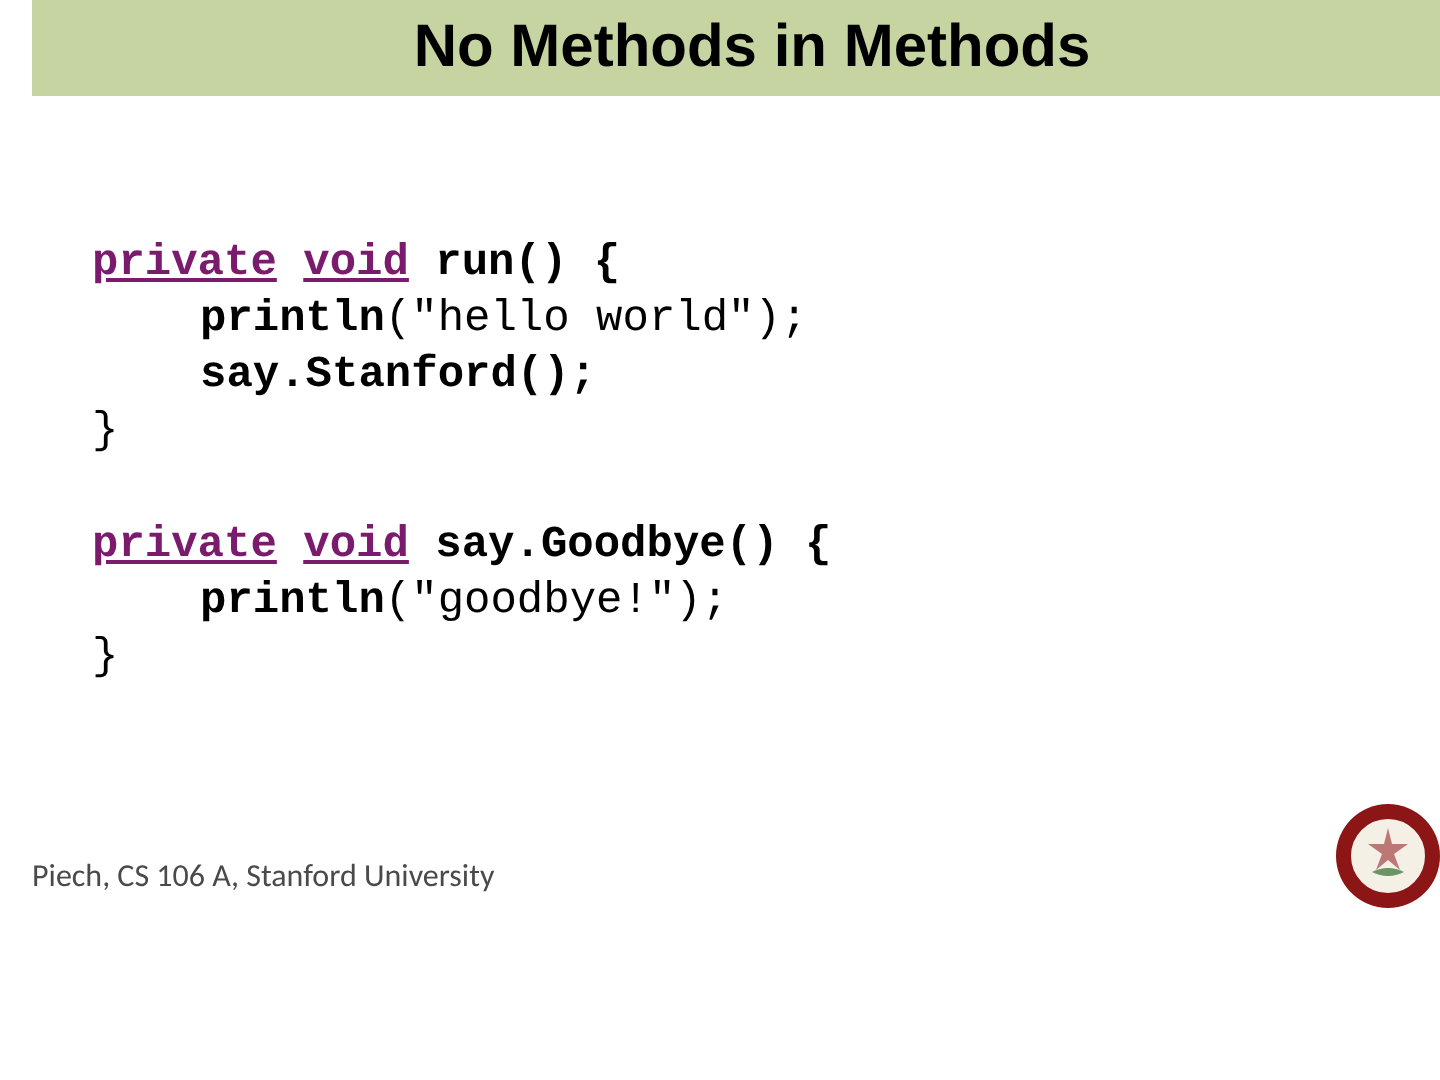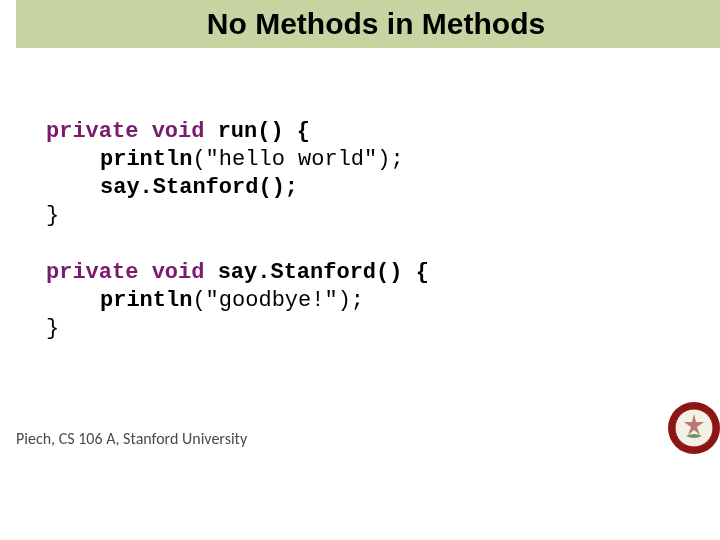--- a/index.html
+++ b/index.html
@@ -26,21 +26,21 @@
     right: 40px;
   }
   .code-block {
     font-family: "Courier New", Courier, monospace;
     font-size: 22px;
     line-height: 1.28;
     color: #000;
     white-space: pre;
     margin-bottom: 28px;
   }
-  .kw { color: #7a1b6d; font-weight: bold; }
+  .kw { color: #7a1b6d; font-weight: bold; text-decoration: underline; }
   .fn { font-weight: bold; font-family: Liberation Mono, monospace; }
   .indent { display: inline-block; width: 54px; }
   .footer {
     position: absolute;
     bottom: 20px;
     width: 100%;
     text-align: left;
     font-family: Calibri, Arial, sans-serif;
     font-size: 16px;
     color: #4a4a4a;
@@ -62,21 +62,21 @@
     <div class="title-text">No Methods in Methods</div>
   </div>
 
   <div class="code-area">
 
     <div class="code-block"><span class="kw">private</span> <span class="kw">void</span> <span class="fn">run() {</span>
 <span class="indent"></span><span class="fn">println</span><span>("hello world");</span>
 <span class="indent"></span><span class="fn">say.Stanford();</span>
 <span>}</span></div>
 
-    <div class="code-block"><span class="kw">private</span> <span class="kw">void</span> <span class="fn">say.Stanford() {</span>
+    <div class="code-block"><span class="kw">private</span> <span class="kw">void</span> <span class="fn">say.Goodbye() {</span>
 <span class="indent"></span><span class="fn">println</span><span>("goodbye!");</span>
 <span>}</span></div>
 
   </div>
 
   <div class="footer">Piech, CS 106 A, Stanford University</div>
 
   <svg class="seal" viewBox="0 0 56 56">
     <circle cx="28" cy="28" r="26" fill="#8c1515"></circle>
     <circle cx="28" cy="28" r="19" fill="#f4f0e6"></circle>

